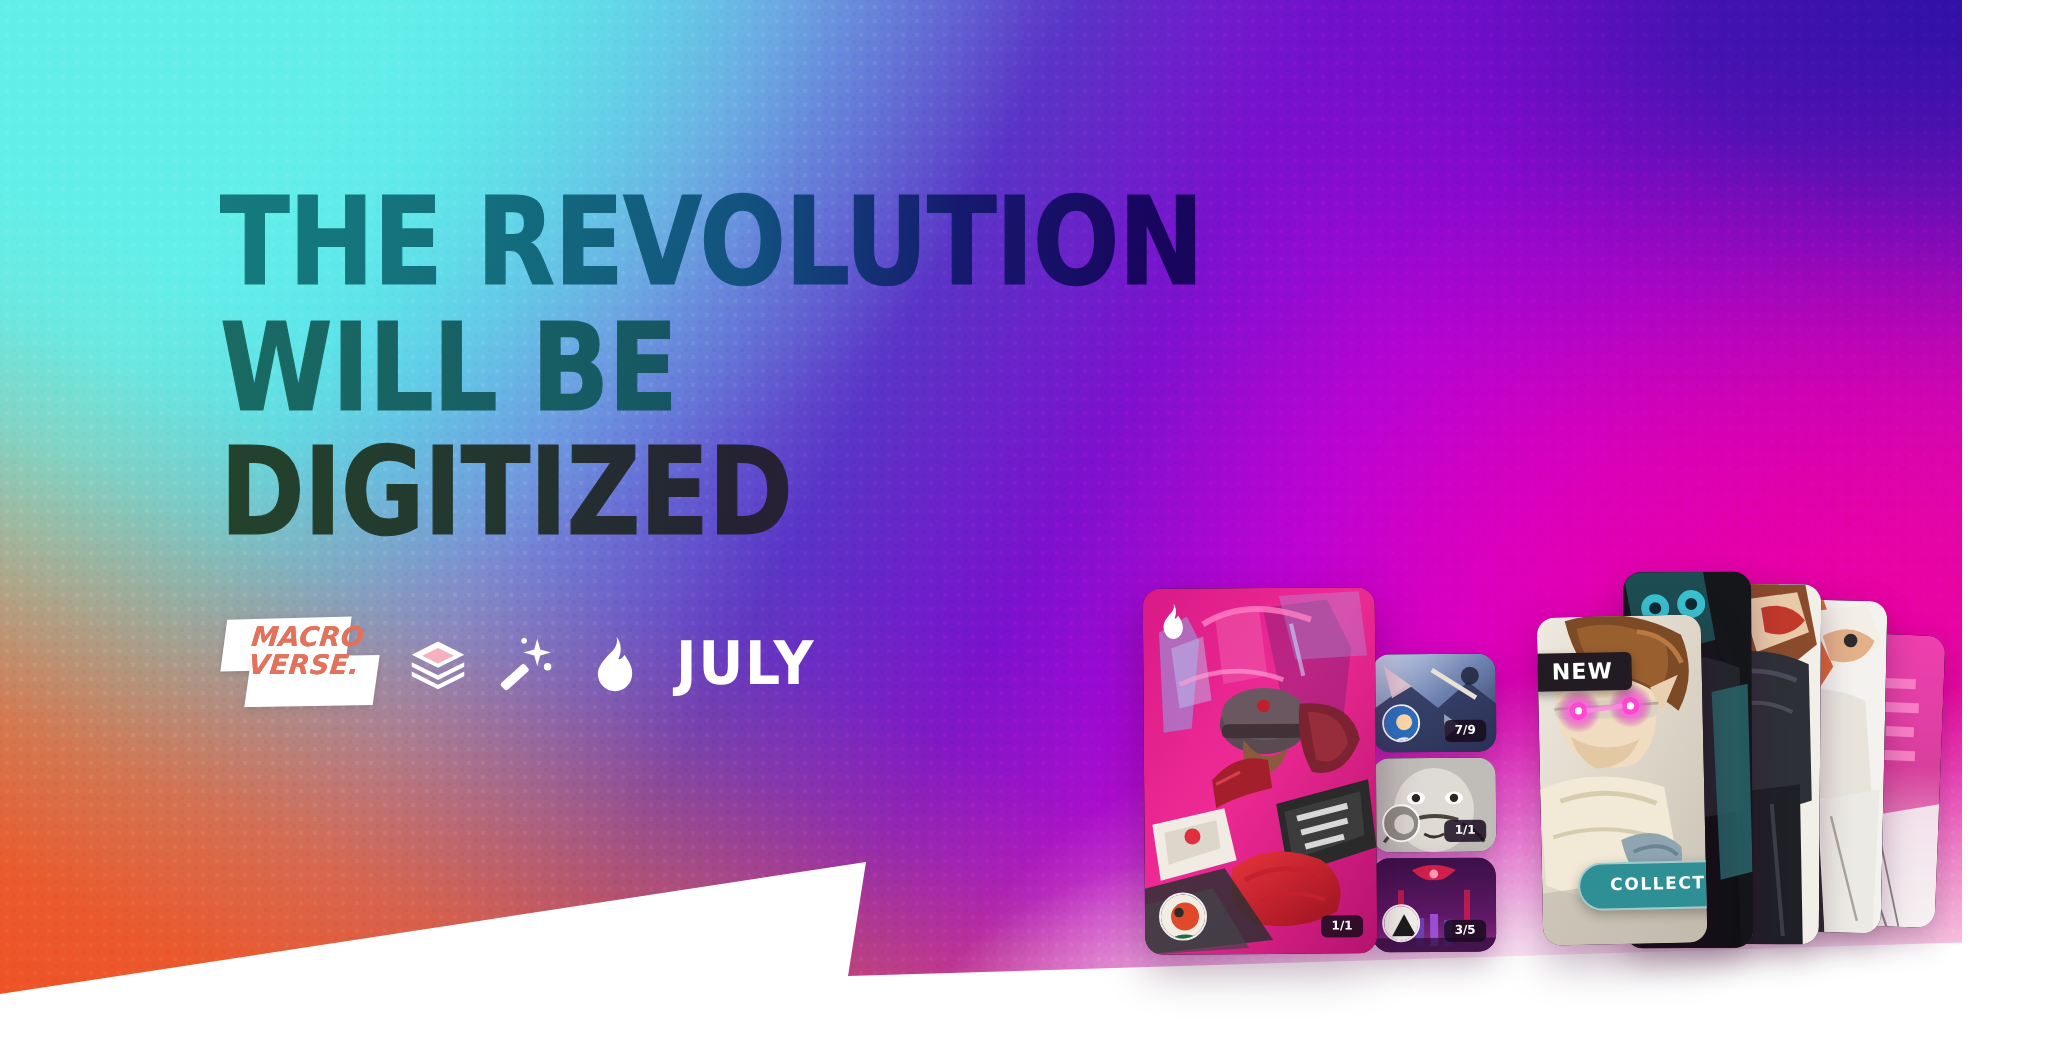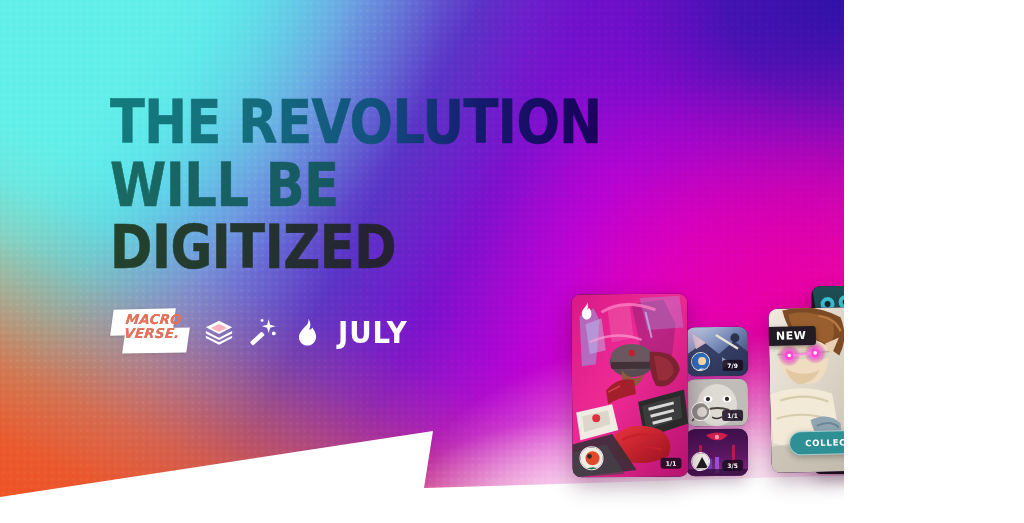--- a/index.html
+++ b/index.html
@@ -2,21 +2,21 @@
 <html><head>
 <meta charset="utf-8">
 <style>
   html,body{margin:0;padding:0;}
   body{
     width:1024px;height:523px;overflow:hidden;
     font-family:"Liberation Sans", sans-serif;
     background:#fff;
   }
   .banner{
-    position:relative;width:844px;height:523px;overflow:hidden;
+    position:relative;width:981px;height:523px;overflow:hidden;
     background:#0f172a;
   }
   
   .bg-base{
     position:absolute;inset:0;
     background:
       linear-gradient(118deg,
         #63efe9 0%,
         #63efe9 12%,
         #57d9ea 20%,

